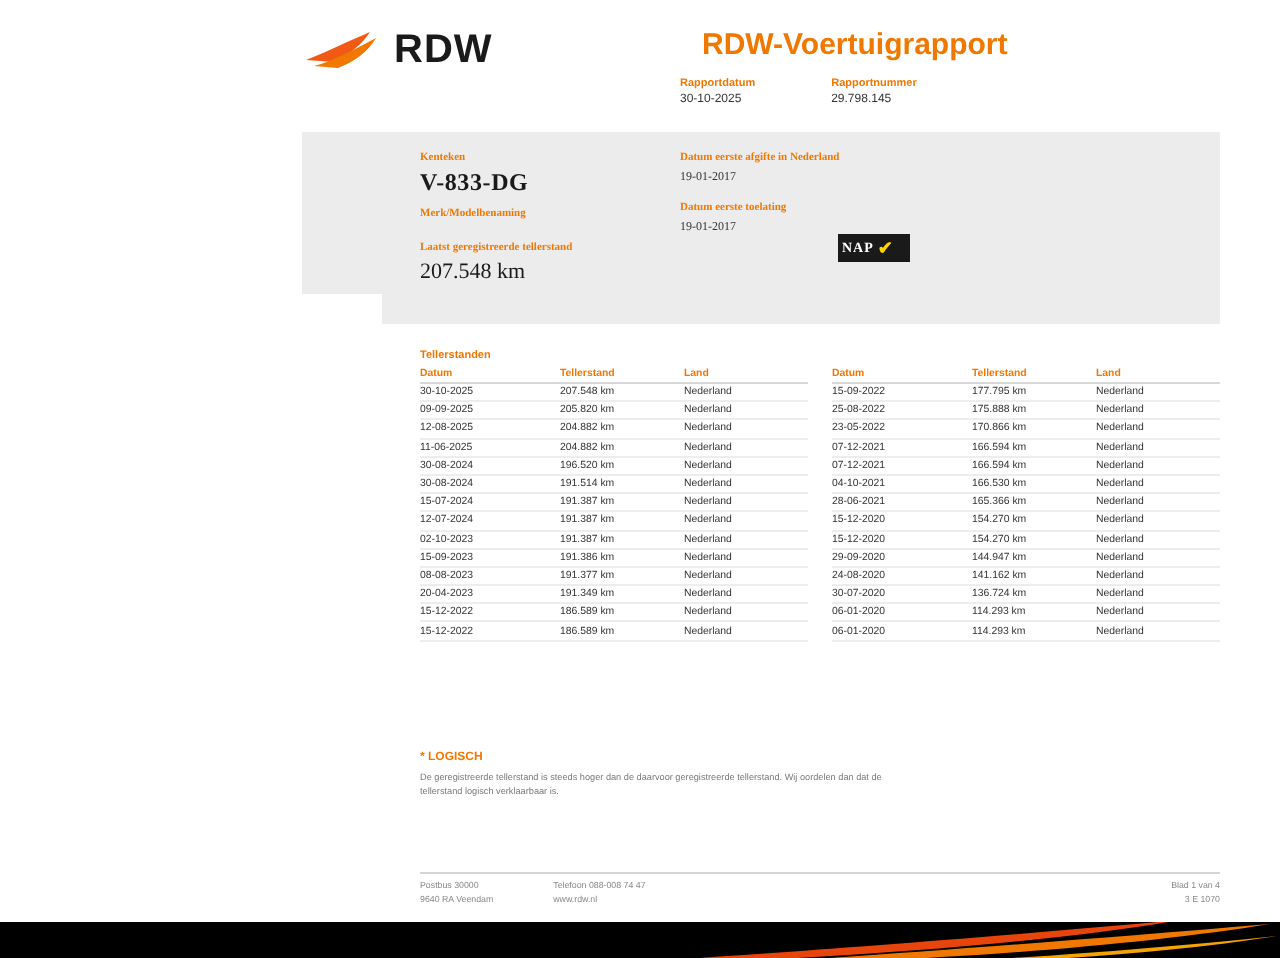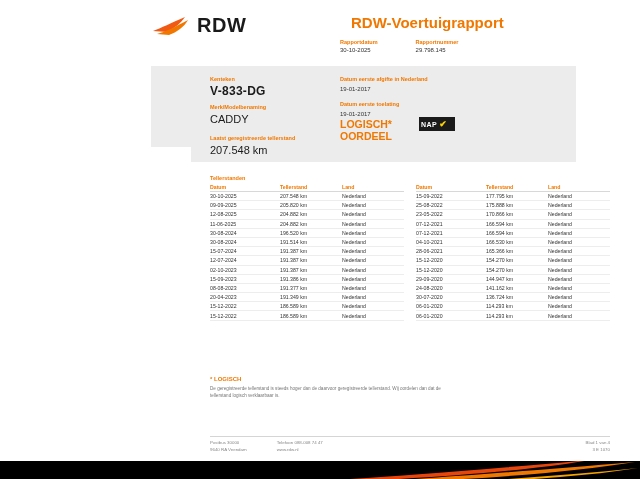--- a/index.html
+++ b/index.html
@@ -23,21 +23,21 @@
   
   .header {
     position: relative;
     height: 62px;
   }
   .logo-wrap {
     position: absolute;
     left: 151px;
     top: 14px;
     display: flex;
-    align-items: center;
+    align-items: flex-start;
   }
   .logo-mark {
     width: 40px;
     height: 22px;
     position: relative;
     margin-right: 6px;
   }
   .logo-mark svg { display: block; }
   .logo-text {
     font-size: 20px;
@@ -70,23 +70,24 @@
   .meta-block .meta-value {
     font-size: 6px;
     color: #333;
     line-height: 9px;
   }
   
   .panel {
     position: absolute;
     left: 151px;
     top: 66px;
-    width: 425px;
+    width: 459px;
     height: 96px;
     background: #ececec;
+    font-family: Liberation Serif, serif;
   }
   .panel-notch {
     position: absolute;
     left: 151px;
     top: 147px;
     width: 40px;
     height: 15px;
     background: #ffffff;
   }
   .panel-left {
@@ -283,33 +284,28 @@
         <div class="meta-value">29.798.145</div>
       </div>
     </div>
   </div>
 
   <div class="panel">
     <div class="panel-left">
       <div class="field-label">Kenteken</div>
       <div class="kenteken">V-833-DG</div>
       <div class="field-label" style="margin-top:4px">Merk/Modelbenaming</div>
-      <div class="field-value">CADDY</div>
       <div class="field-label" style="margin-top:8px">Laatst geregistreerde tellerstand</div>
       <div class="mileage">207.548 km</div>
     </div>
     <div class="panel-right">
       <div class="field-label">Datum eerste afgifte in Nederland</div>
       <div class="field-value small">19-01-2017</div>
       <div class="field-label" style="margin-top:6px">Datum eerste toelating</div>
       <div class="field-value small">19-01-2017</div>
-    </div>
-    <div class="verdict">
-      <div>LOGISCH*</div>
-      <div>OORDEEL</div>
     </div>
     <div class="nap-badge">
       <span class="nap-text">NAP</span>
       <span class="nap-check">✔</span>
     </div>
   </div>
   <div class="panel-notch"></div>
 
   <div class="table-section">
     <div class="section-title">Tellerstanden</div>

